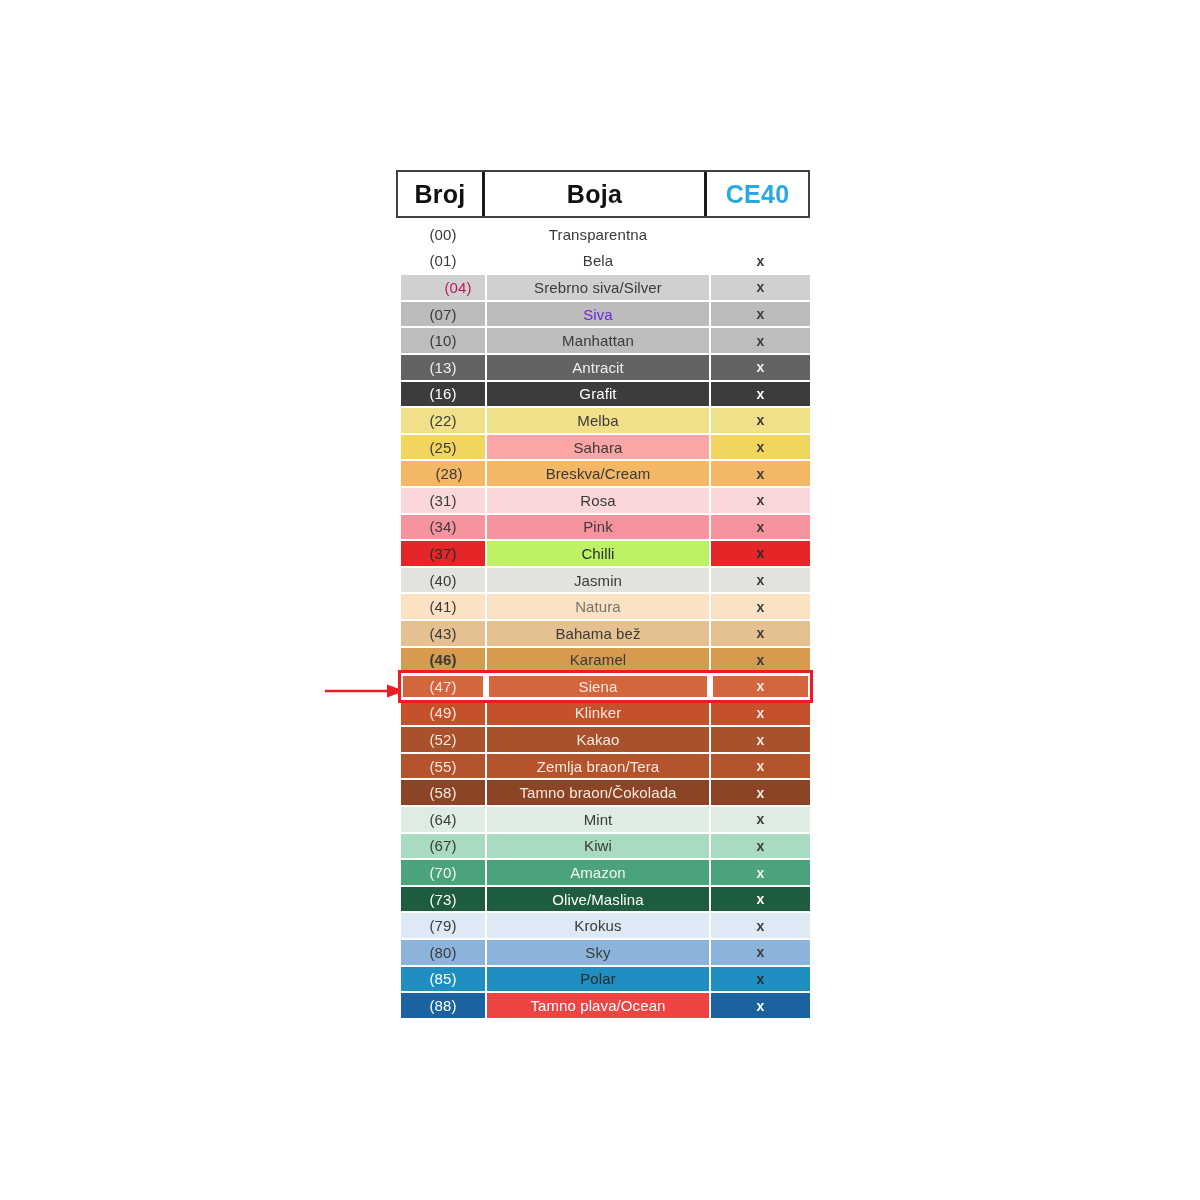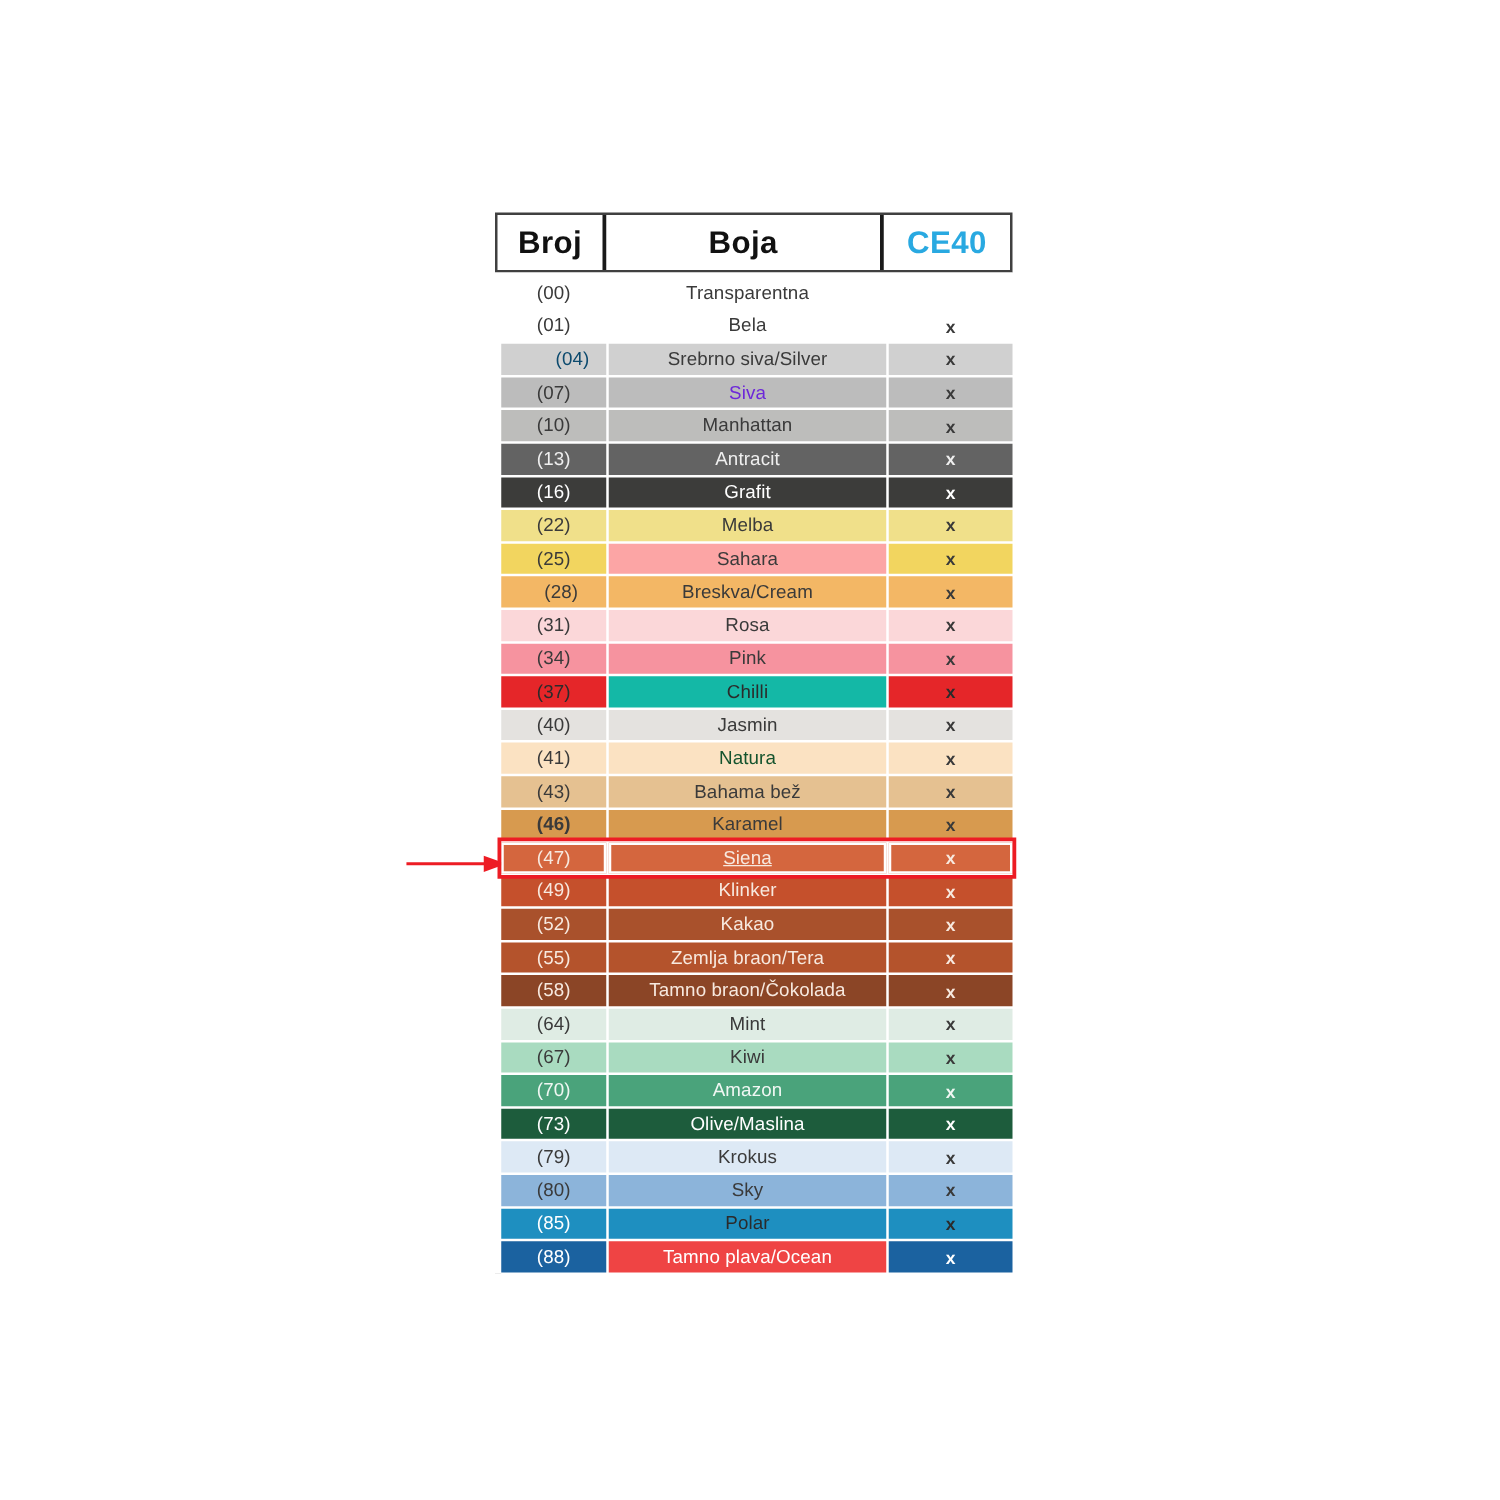--- a/index.html
+++ b/index.html
@@ -131,21 +131,21 @@
         <div class="cell c-num" style="background: rgb(255, 255, 255); color: rgb(58, 58, 58);">(00)</div>
         <div class="cell c-name" style="background: rgb(255, 255, 255); color: rgb(58, 58, 58);">Transparentna</div>
         <div class="cell c-mark" style="background: rgb(255, 255, 255); color: rgb(58, 58, 58);"></div>
       </div>
       <div class="trow">
         <div class="cell c-num" style="background: rgb(255, 255, 255); color: rgb(58, 58, 58);">(01)</div>
         <div class="cell c-name" style="background: rgb(255, 255, 255); color: rgb(58, 58, 58);">Bela</div>
         <div class="cell c-mark" style="background: rgb(255, 255, 255); color: rgb(58, 58, 58);">x</div>
       </div>
       <div class="trow">
-        <div class="cell c-num" style="background: rgb(208, 208, 208); color: #0c4a6e; padding-left: 30px;">(04)</div>
+        <div class="cell c-num" style="background: rgb(208, 208, 208); color: #be185d; padding-left: 30px;">(04)</div>
         <div class="cell c-name" style="background: rgb(208, 208, 208); color: rgb(58, 58, 58);">Srebrno siva/Silver</div>
         <div class="cell c-mark" style="background: rgb(208, 208, 208); color: rgb(58, 58, 58);">x</div>
       </div>
       <div class="trow">
         <div class="cell c-num" style="background: rgb(188, 188, 188); color: rgb(58, 58, 58);">(07)</div>
         <div class="cell c-name" style="background: rgb(188, 188, 188); color: #6d28d9;">Siva</div>
         <div class="cell c-mark" style="background: rgb(188, 188, 188); color: rgb(58, 58, 58);">x</div>
       </div>
       <div class="trow">
         <div class="cell c-num" style="background: rgb(189, 189, 187); color: rgb(58, 58, 58);">(10)</div>
@@ -182,46 +182,46 @@
         <div class="cell c-name" style="background: rgb(251, 215, 217); color: rgb(58, 58, 58);">Rosa</div>
         <div class="cell c-mark" style="background: rgb(251, 215, 217); color: rgb(58, 58, 58);">x</div>
       </div>
       <div class="trow">
         <div class="cell c-num" style="background: rgb(246, 147, 159); color: rgb(58, 58, 58);">(34)</div>
         <div class="cell c-name" style="background: rgb(246, 147, 159); color: rgb(58, 58, 58);">Pink</div>
         <div class="cell c-mark" style="background: rgb(246, 147, 159); color: rgb(58, 58, 58);">x</div>
       </div>
       <div class="trow">
         <div class="cell c-num" style="background: rgb(229, 38, 41); color: rgb(43, 43, 43);">(37)</div>
-        <div class="cell c-name" style="background: #14b8a6; color: rgb(43, 43, 43); text-align: right;">Chilli</div>
+        <div class="cell c-name" style="background: #bef264; color: rgb(43, 43, 43); text-align: right;">Chilli</div>
         <div class="cell c-mark" style="background: rgb(229, 38, 41); color: rgb(43, 43, 43);">x</div>
       </div>
       <div class="trow">
         <div class="cell c-num" style="background: rgb(228, 226, 223); color: rgb(58, 58, 58);">(40)</div>
         <div class="cell c-name" style="background: rgb(228, 226, 223); color: rgb(58, 58, 58);">Jasmin</div>
         <div class="cell c-mark" style="background: rgb(228, 226, 223); color: rgb(58, 58, 58);">x</div>
       </div>
       <div class="trow">
         <div class="cell c-num" style="background: rgb(251, 226, 194); color: rgb(58, 58, 58);">(41)</div>
-        <div class="cell c-name" style="background: rgb(251, 226, 194); color: #14532d;">Natura</div>
+        <div class="cell c-name" style="background: rgb(251, 226, 194); color: #737373;">Natura</div>
         <div class="cell c-mark" style="background: rgb(251, 226, 194); color: rgb(58, 58, 58);">x</div>
       </div>
       <div class="trow">
         <div class="cell c-num" style="background: rgb(229, 193, 145); color: rgb(58, 58, 58);">(43)</div>
         <div class="cell c-name" style="background: rgb(229, 193, 145); color: rgb(58, 58, 58);">Bahama bež</div>
         <div class="cell c-mark" style="background: rgb(229, 193, 145); color: rgb(58, 58, 58);">x</div>
       </div>
       <div class="trow">
         <div class="cell c-num" style="background: rgb(215, 154, 79); color: rgb(58, 58, 58); font-weight: bold;">(46)</div>
         <div class="cell c-name" style="background: rgb(215, 154, 79); color: rgb(58, 58, 58);">Karamel</div>
         <div class="cell c-mark" style="background: rgb(215, 154, 79); color: rgb(58, 58, 58);">x</div>
       </div>
       <div class="trow highlight">
         <div class="cell c-num" style="background: rgb(212, 102, 62); color: rgb(247, 233, 223);">(47)</div>
-        <div class="cell c-name" style="background: rgb(212, 102, 62); color: rgb(247, 233, 223); text-decoration: underline;">Siena</div>
+        <div class="cell c-name" style="background: rgb(212, 102, 62); color: rgb(247, 233, 223);">Siena</div>
         <div class="cell c-mark" style="background: rgb(212, 102, 62); color: rgb(247, 233, 223);">x</div>
       </div>
       <div class="trow">
         <div class="cell c-num" style="background: rgb(197, 80, 44); color: rgb(247, 233, 223);">(49)</div>
         <div class="cell c-name" style="background: rgb(197, 80, 44); color: rgb(247, 233, 223);">Klinker</div>
         <div class="cell c-mark" style="background: rgb(197, 80, 44); color: rgb(247, 233, 223);">x</div>
       </div>
       <div class="trow">
         <div class="cell c-num" style="background: rgb(169, 81, 44); color: rgb(247, 233, 223);">(52)</div>
         <div class="cell c-name" style="background: rgb(169, 81, 44); color: rgb(247, 233, 223);">Kakao</div>

